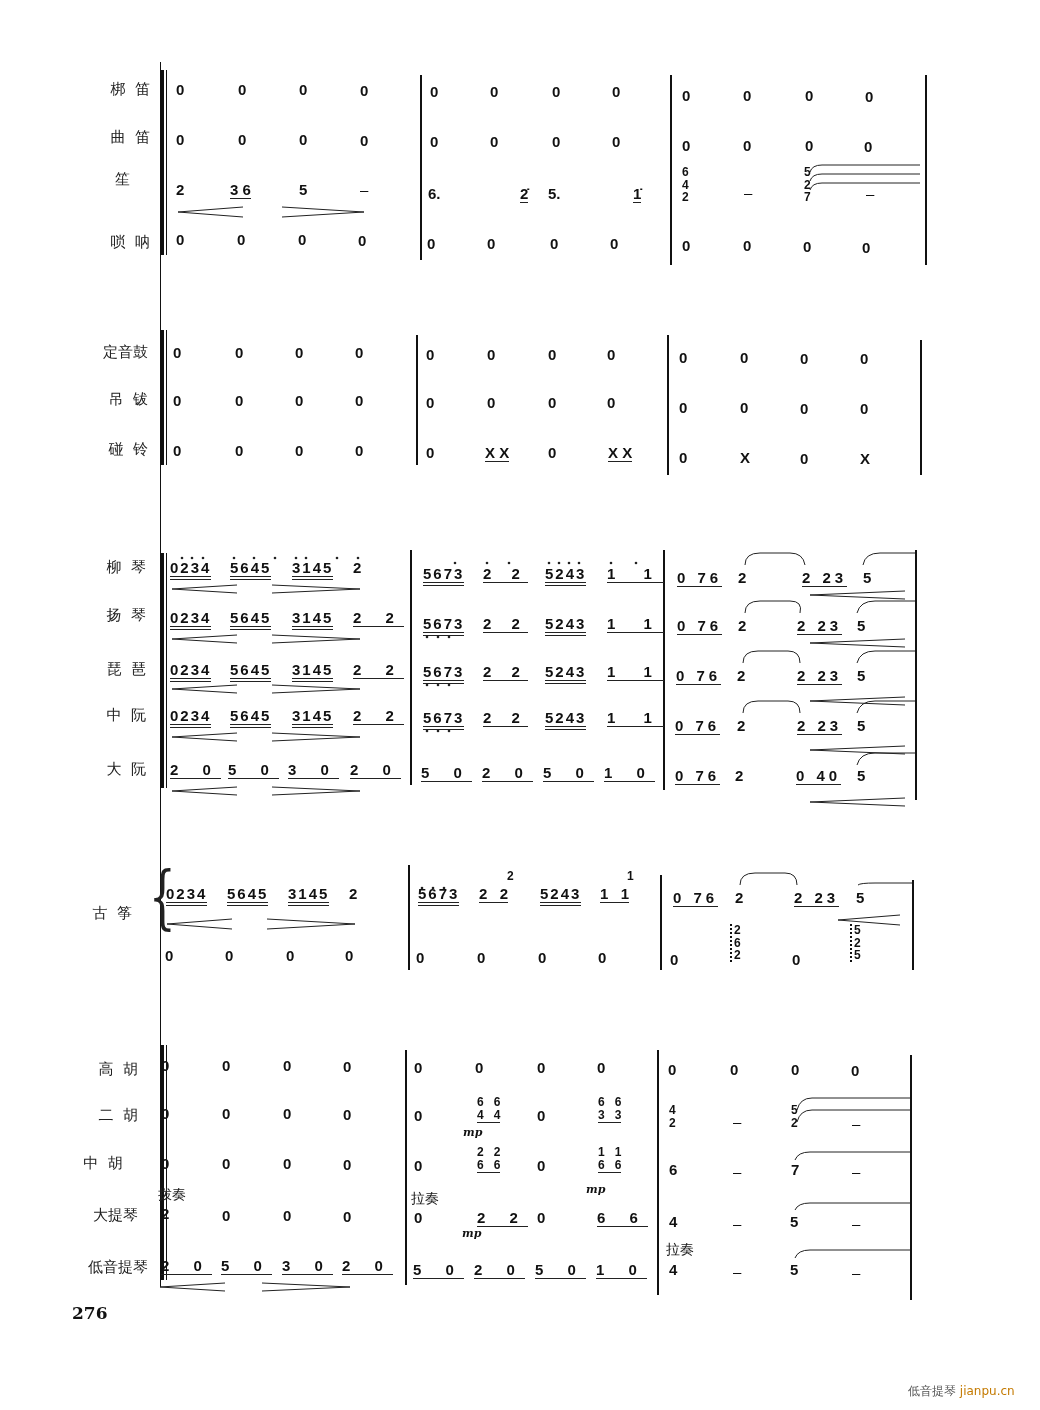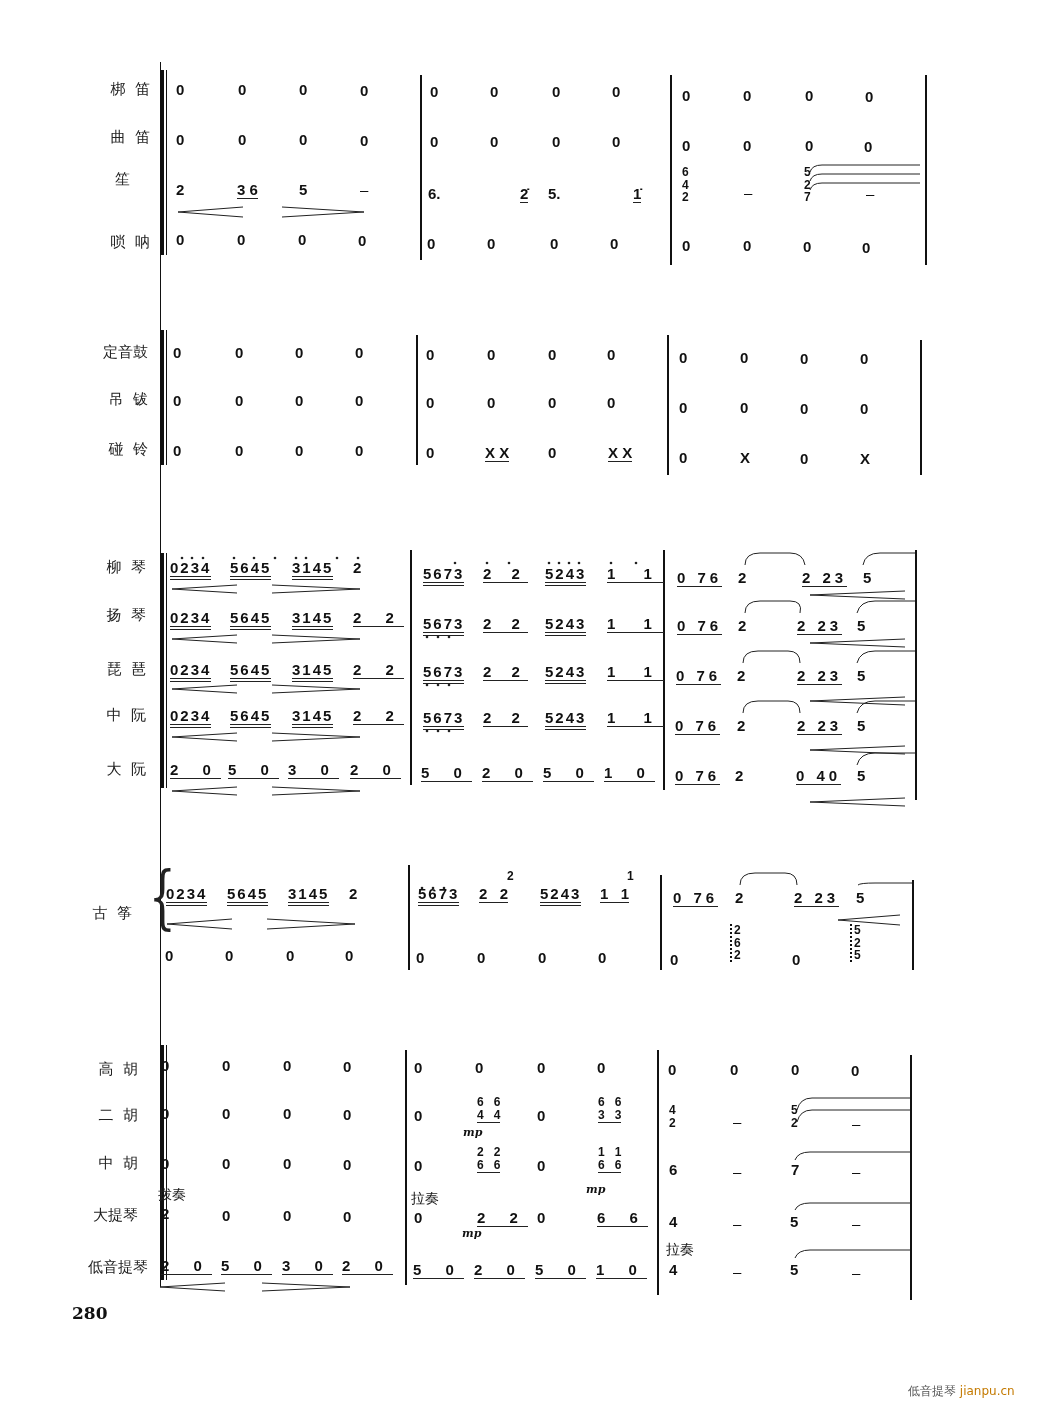--- a/index.html
+++ b/index.html
@@ -66,34 +66,34 @@
 <div class="label" style="left:76px;top:606px;">扬  琴</div>
 <div class="label" style="left:76px;top:660px;">琵  琶</div>
 <div class="label" style="left:76px;top:706px;">中  阮</div>
 <div class="label" style="left:76px;top:760px;">大  阮</div>
 
 <div class="label" style="left:62px;top:904px;">古  筝</div>
 <div class="text-ann" style="left:140px;top:862px;font-size:70px;line-height:1;transform:scaleX(0.6);">{</div>
 
 <div class="label" style="left:68px;top:1060px;">高  胡</div>
 <div class="label" style="left:68px;top:1106px;">二  胡</div>
-<div class="label" style="left:68px;top:1154px;">中  胡</div>
+<div class="label" style="left:68px;top:1154px;text-align:center;">中  胡</div>
 <div class="label" style="left:68px;top:1206px;">大提琴</div>
 <div class="label" style="left:68px;top:1258px;width:82px;left:66px;">低音提琴</div>
 
 <div class="note" style="left:176px;top:82px;">0</div>
 <div class="note" style="left:238px;top:82px;">0</div>
 <div class="note" style="left:299px;top:82px;">0</div>
 <div class="note" style="left:360px;top:83px;">0</div>
 <div class="note" style="left:176px;top:132px;">0</div>
 <div class="note" style="left:238px;top:132px;">0</div>
 <div class="note" style="left:299px;top:132px;">0</div>
 <div class="note" style="left:360px;top:133px;">0</div>
 <div class="note" style="left:176px;top:182px;">2</div>
-<div class="note ul1" style="left:237px;top:182px;">3 6</div>
+<div class="note ul1" style="left:230px;top:182px;">3 6</div>
 <div class="note" style="left:299px;top:182px;">5</div>
 <div class="note" style="left:360px;top:182px;font-weight:normal;">–</div>
 <div class="note" style="left:176px;top:232px;">0</div>
 <div class="note" style="left:237px;top:232px;">0</div>
 <div class="note" style="left:298px;top:232px;">0</div>
 <div class="note" style="left:358px;top:233px;">0</div>
 
 <div class="note" style="left:430px;top:84px;">0</div>
 <div class="note" style="left:490px;top:84px;">0</div>
 <div class="note" style="left:552px;top:84px;">0</div>
@@ -412,14 +412,14 @@
       <circle cx="449" cy="685" r="1.3"></circle>
     <circle cx="427" cy="731" r="1.3"></circle>
       <circle cx="438" cy="731" r="1.3"></circle>
       <circle cx="449" cy="731" r="1.3"></circle>
     <circle cx="422" cy="888" r="1.3"></circle>
       <circle cx="433" cy="888" r="1.3"></circle>
       <circle cx="444" cy="888" r="1.3"></circle>
   </g>
 </svg>
 
-<div class="pagenum">280</div>
+<div class="pagenum">276</div>
 <div class="watermark"><span>低音提琴</span> <span class="url">jianpu.cn</span></div>
 
 </body></html>

